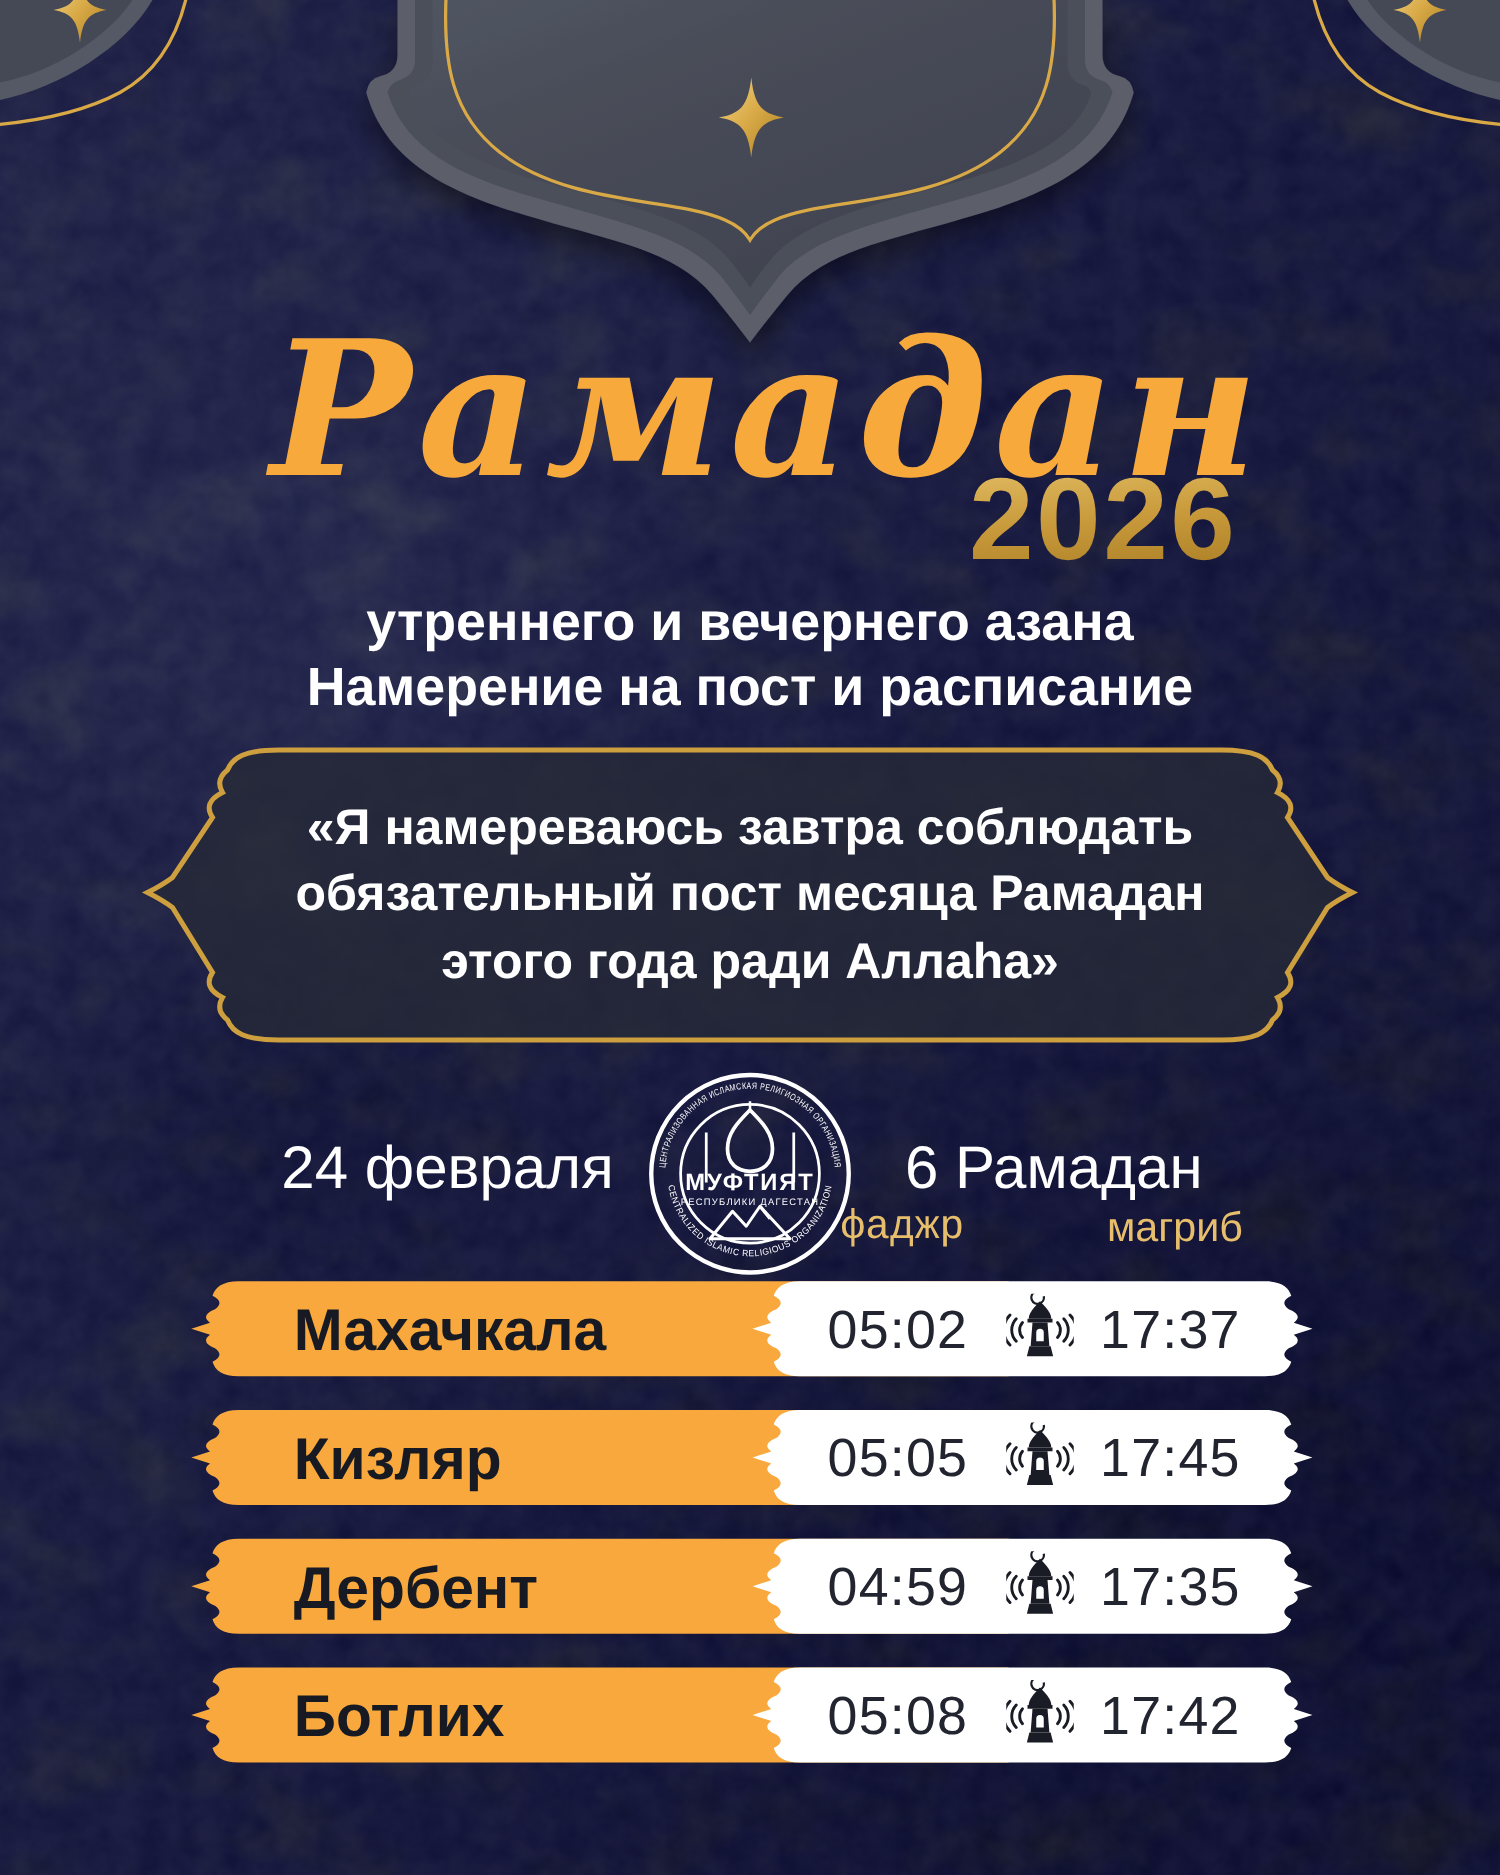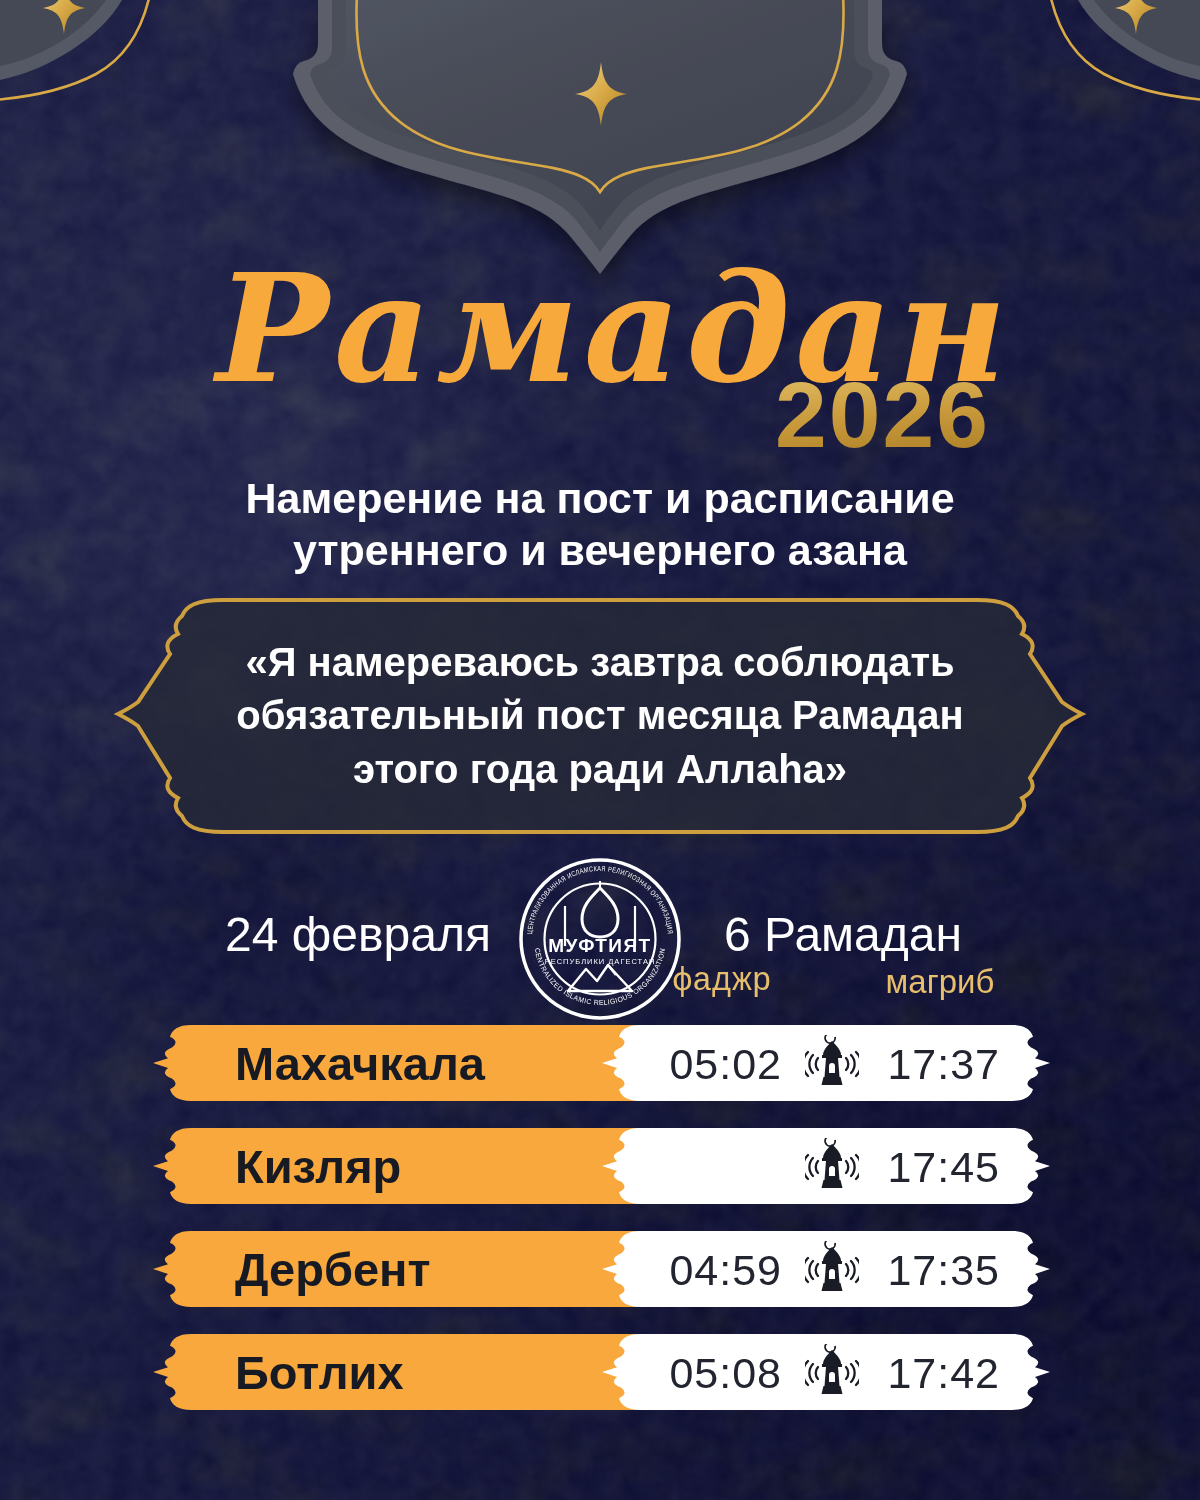--- a/index.html
+++ b/index.html
@@ -39,21 +39,21 @@
   .col-header{position:absolute;top:963px;width:200px;text-align:center;
     color:#E7BE6B;font-size:33px;font-weight:500;}
   .col-header.fajr{left:622px;font-family:Liberation Mono, monospace;}
   .col-header.maghrib{left:840px;}
 
   .row{position:absolute;left:147px;width:909px;height:78px;}
   .row .bar-orange{position:absolute;left:0;top:0;}
   .row .bar-white{position:absolute;left:449px;top:0;}
   .row .city{position:absolute;left:88px;top:0;height:78px;line-height:80px;
     color:#171A22;font-size:47px;font-weight:bold;}
-  .row .time{position:absolute;top:0;height:78px;line-height:80px;width:120px;text-align:right;
+  .row .time{position:absolute;top:0;height:78px;line-height:80px;width:120px;text-align:left;
     color:#22252F;font-size:43px;letter-spacing:1px;}
   .row .time.fajr{left:515px;}
   .row .time.maghrib{left:733px;}
   .row .azan{position:absolute;left:658px;top:11px;}
 </style>
 </head>
 <body>
 
 <div class="poster">
 
@@ -132,22 +132,22 @@
       <path fill="#454956" d="M1200,0 L1094,0 C1114,30 1158,58 1200,66 Z"></path>
       <path fill="none" stroke="#D9A946" stroke-width="2.6" d="M1050,-6 C1060,40 1082,62 1104,74 C1134,90 1170,97 1206,100"></path>
       <use href="#star4" transform="translate(1136,8) scale(0.82)" fill="url(#starGrad)"></use>
     </g>
     <use href="#star4" transform="translate(601,94) scale(1.0)" fill="url(#starGrad)"></use>
   </svg>
 
   <div class="title">Рамадан</div>
   <div class="year">2026</div>
   <div class="subtitle">
+    <div>утреннего и вечернего азана</div>
     <div>Намерение на пост и расписание</div>
-    <div>утреннего и вечернего азана</div>
   </div>
 
   <svg class="quote-box" viewBox="0 0 976 252" aria-hidden="true">
     <path fill="rgba(38,42,55,0.78)" stroke="#CE9F3E" stroke-width="4" d="M111,10 L865,10 C892,10 902,16 906,26 Q916,34 910,44 Q926,52 918,64 L950,112 Q958,118 970,124 Q958,130 950,136 L918,188 Q926,200 910,208 Q916,218 906,226 C902,236 892,242 865,242 L111,242 C84,242 74,236 70,226 Q60,218 66,208 Q50,200 58,188 L26,136 Q18,130 6,124 Q18,118 26,112 L58,64 Q50,52 66,44 Q60,34 70,26 C74,16 84,10 111,10 Z"></path>
   </svg>
   <div class="quote-text">
     <div>«Я намереваюсь завтра соблюдать</div>
     <div>обязательный пост месяца Рамадан</div>
     <div>этого года ради Аллаhа»</div>
   </div>
@@ -200,20 +200,21 @@
   </div>
 
   <div class="row" style="top:1127px">
     <svg class="bar-orange" width="660" height="78" viewBox="0 0 660 80" preserveAspectRatio="none">
         <use href="#tabOrange" fill="#F8A83C"></use>
       </svg>
     <svg class="bar-white" width="460" height="78" viewBox="0 0 460 80" preserveAspectRatio="none">
         <use href="#tabWhite" fill="#FFFFFF"></use>
       </svg>
     <div class="city">Кизляр</div>
+    <div class="time fajr">05:05</div>
     <svg class="azan" width="54" height="56" viewBox="-27 -28 54 56">
         <use href="#azanGlyph"></use>
       </svg>
     <div class="time maghrib">17:45</div>
   </div>
 
   <div class="row" style="top:1230px">
     <svg class="bar-orange" width="660" height="78" viewBox="0 0 660 80" preserveAspectRatio="none">
         <use href="#tabOrange" fill="#F8A83C"></use>
       </svg>

